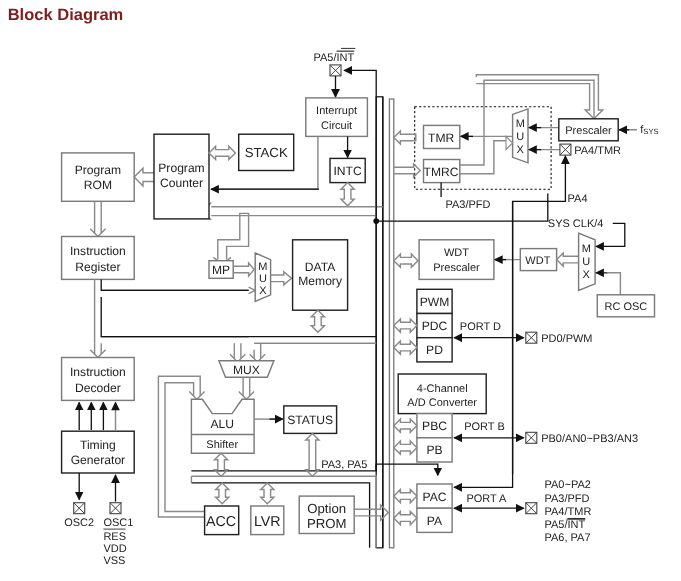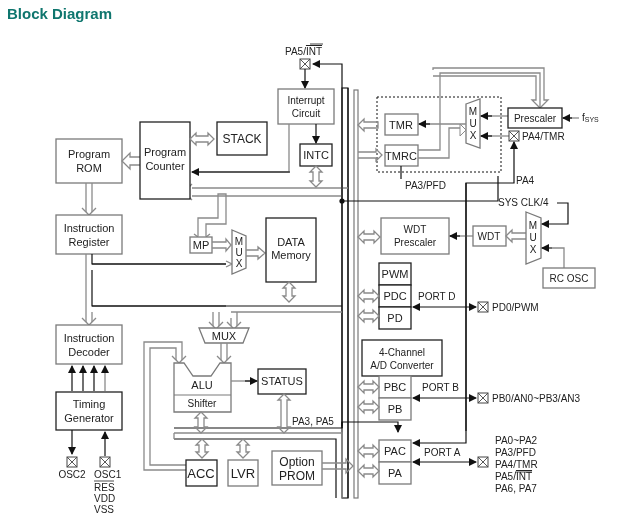--- a/index.html
+++ b/index.html
@@ -1,17 +1,17 @@
 <!DOCTYPE html>
 <html><head>
 <meta charset="utf-8">
 <style>
   html, body { margin: 0; padding: 0; background: #ffffff; }
   body { width: 619px; height: 528px; overflow: hidden; position: relative; font-family: "Liberation Sans", sans-serif; }
-  #title { position: absolute; left: 7px; top: 5px; font-size: 15px; font-weight: bold; color: #0f766e; font-family: "Liberation Sans", sans-serif; }
+  #title { position: absolute; left: 7px; top: 5px; font-size: 15px; font-weight: bold; color: #7f1d1d; font-family: "Liberation Sans", sans-serif; }
   svg { position: absolute; left: 0; top: 0; }
   svg text { font-family: "Liberation Sans", sans-serif; fill: #222; }
   .blk { fill: #fff; stroke: #7a7a7a; stroke-width: 1.3; }
   .blkd { fill: #fff; stroke: #222; stroke-width: 1.3; }
   .ln { fill: none; stroke: #111; stroke-width: 1.2; }
   .lg { fill: none; stroke: #8a8a8a; stroke-width: 1.3; }
   .bus { fill: #fff; stroke: #7a7a7a; stroke-width: 1.2; }
   .busd { fill: #fff; stroke: #222; stroke-width: 1.2; }
   .t11 { font-size: 11px; }
   .t10 { font-size: 10px; }

